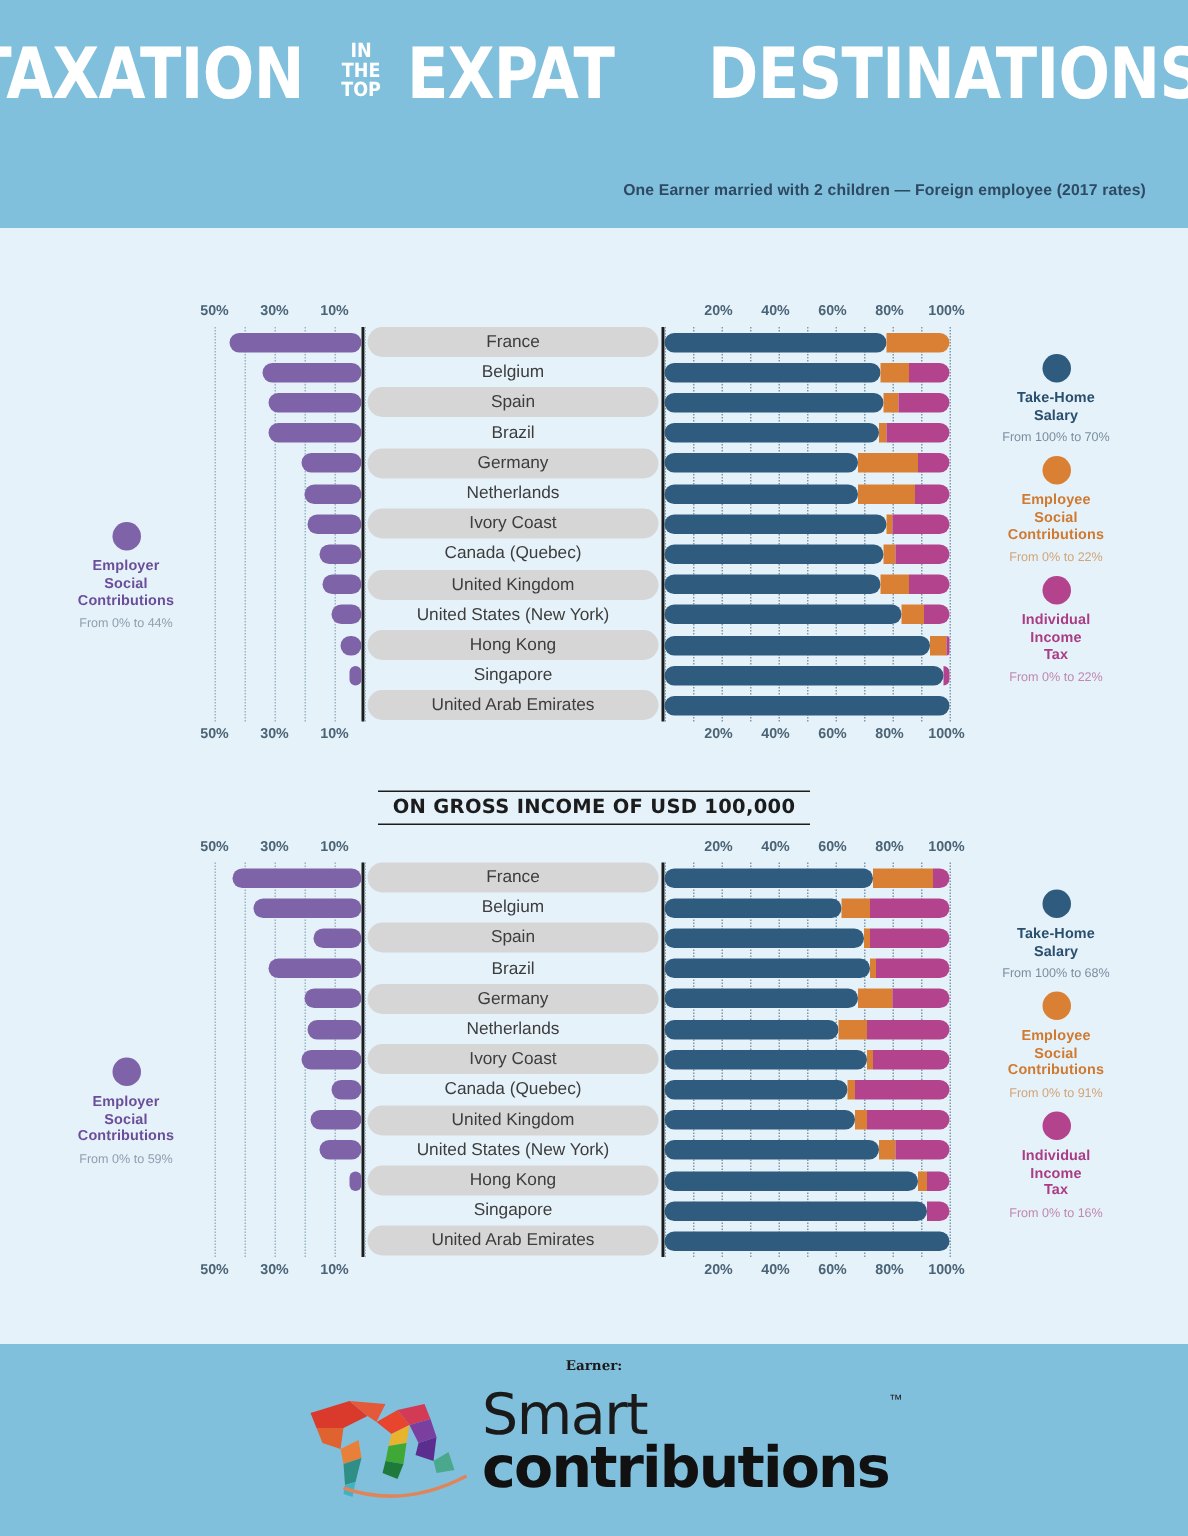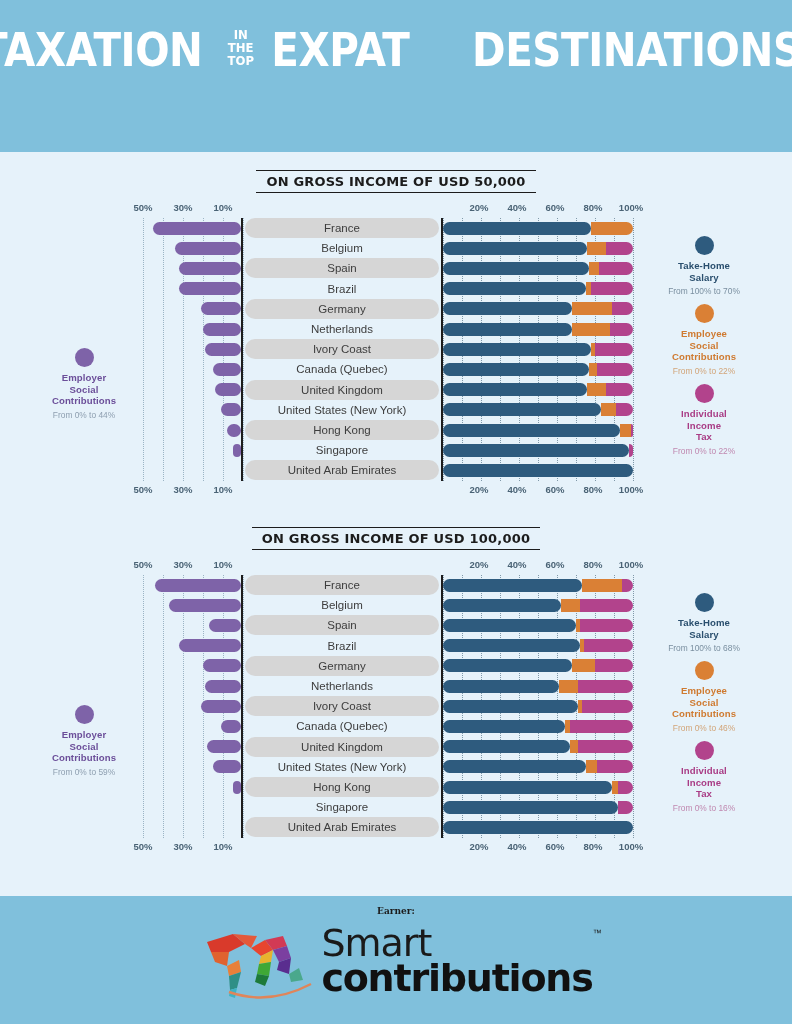--- a/index.html
+++ b/index.html
@@ -174,25 +174,25 @@
     <div class="title-row">
       <span class="title-main">TAXATION</span>
       <span class="title-stack">
         <span>IN</span><br>
         <span>THE</span><br>
         <span>TOP</span>
       </span>
       <span class="title-main">EXPAT</span>
       <span class="title-main" style="padding-left:26px">DESTINATIONS</span>
     </div>
+    <div class="sub sub2">One Earner married with 2 children — Foreign employee (2017 rates)</div>
   </div>
 
   <div id="charts-host">
       <div class="chart-block" style="top: 170px; height: 362.6px;">
-        <div class="chart-title-wrap" style="top: 0px;"><div class="chart-title">ON GROSS INCOME OF USD 50,000</div></div>
         <div class="axis-row" style="top: 32px; left: 0px; width: 792px;">
           <span class="axis-tick" style="left: 143px;">50%</span>
           <span class="axis-tick" style="left: 183px;">30%</span>
           <span class="axis-tick" style="left: 223px;">10%</span>
           <span class="axis-tick" style="left: 479px;">20%</span>
           <span class="axis-tick" style="left: 517px;">40%</span>
           <span class="axis-tick" style="left: 555px;">60%</span>
           <span class="axis-tick" style="left: 593px;">80%</span>
           <span class="axis-tick" style="left: 631px;">100%</span>
         </div>
@@ -548,21 +548,21 @@
           </div>
           <div class="legend-range">From 100% to 68%</div>
         </div>
         <div class="legend-right lg-orange" style="top: 134px;">
           <div class="legend-dot"></div>
           <div class="legend-name">
             <div>Employee</div>
             <div>Social</div>
             <div>Contributions</div>
           </div>
-          <div class="legend-range">From 0% to 46%</div>
+          <div class="legend-range">From 0% to 91%</div>
         </div>
         <div class="legend-right lg-pink" style="top: 214px;">
           <div class="legend-dot"></div>
           <div class="legend-name">
             <div>Individual</div>
             <div>Income</div>
             <div>Tax</div>
           </div>
           <div class="legend-range">From 0% to 16%</div>
         </div>

